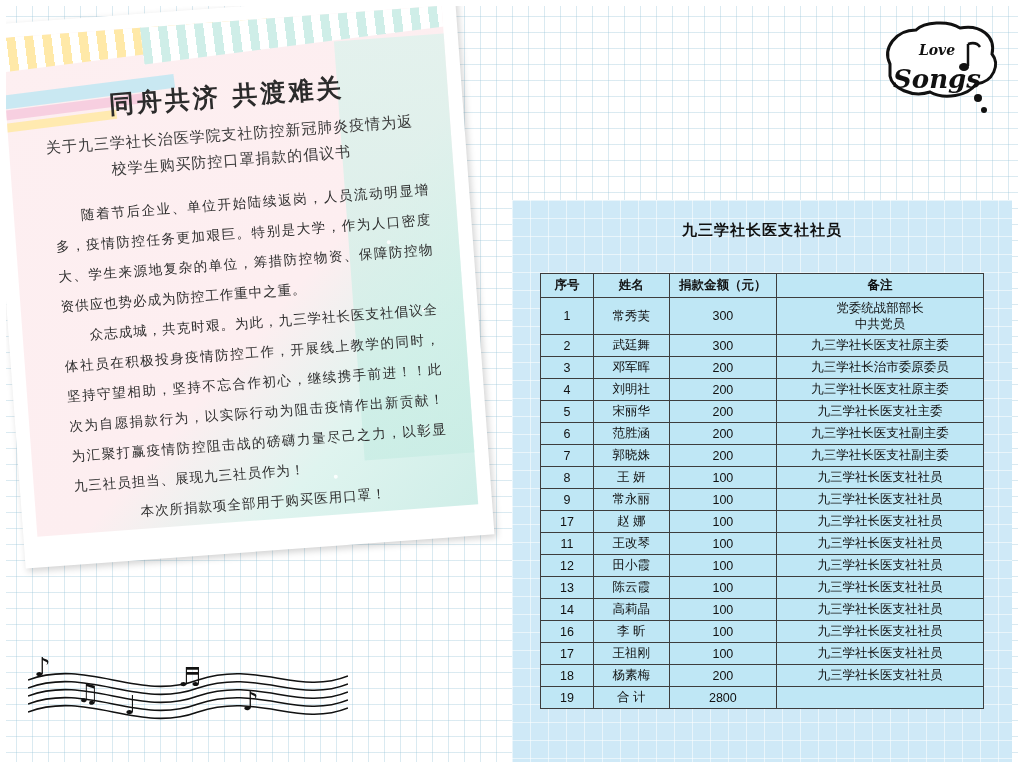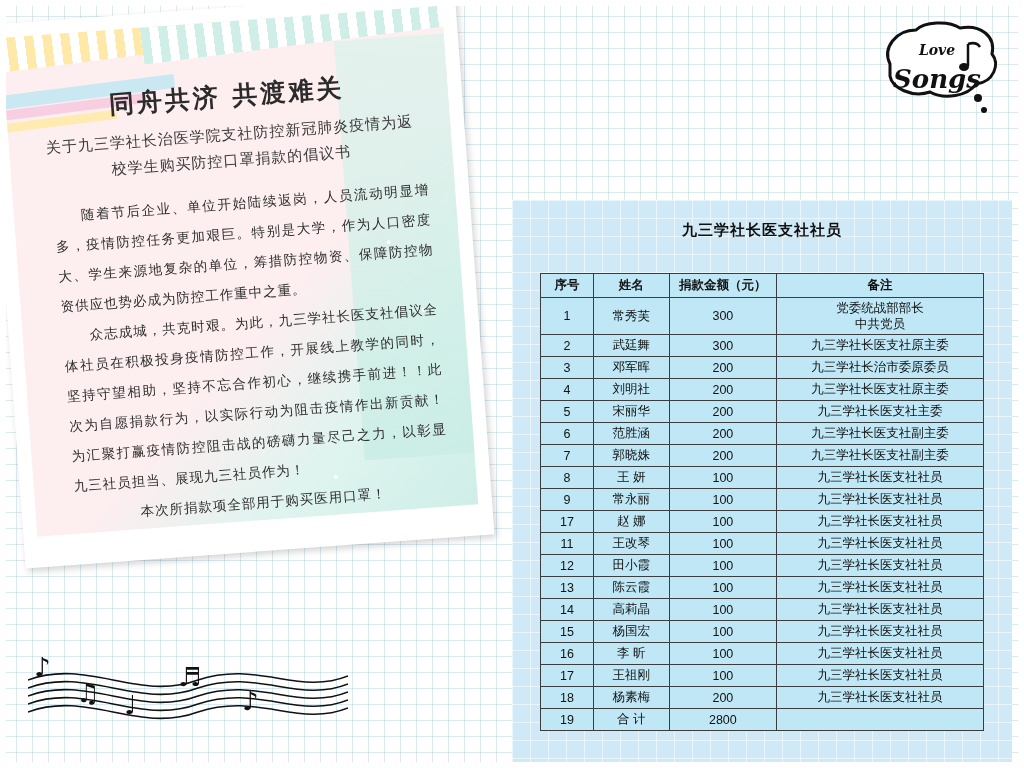--- a/index.html
+++ b/index.html
@@ -272,26 +272,20 @@
             <td class="col-amt">100</td>
             <td class="col-note">九三学社长医支社社员</td>
           </tr>
           <tr>
             <td class="col-idx">14</td>
             <td class="col-name">高莉晶</td>
             <td class="col-amt">100</td>
             <td class="col-note">九三学社长医支社社员</td>
           </tr>
           <tr>
-            <td class="col-idx">15</td>
-            <td class="col-name">杨国宏</td>
-            <td class="col-amt">100</td>
-            <td class="col-note">九三学社长医支社社员</td>
-          </tr>
-          <tr>
             <td class="col-idx">16</td>
             <td class="col-name">李 昕</td>
             <td class="col-amt">100</td>
             <td class="col-note">九三学社长医支社社员</td>
           </tr>
           <tr>
             <td class="col-idx">17</td>
             <td class="col-name">王祖刚</td>
             <td class="col-amt">100</td>
             <td class="col-note">九三学社长医支社社员</td>

